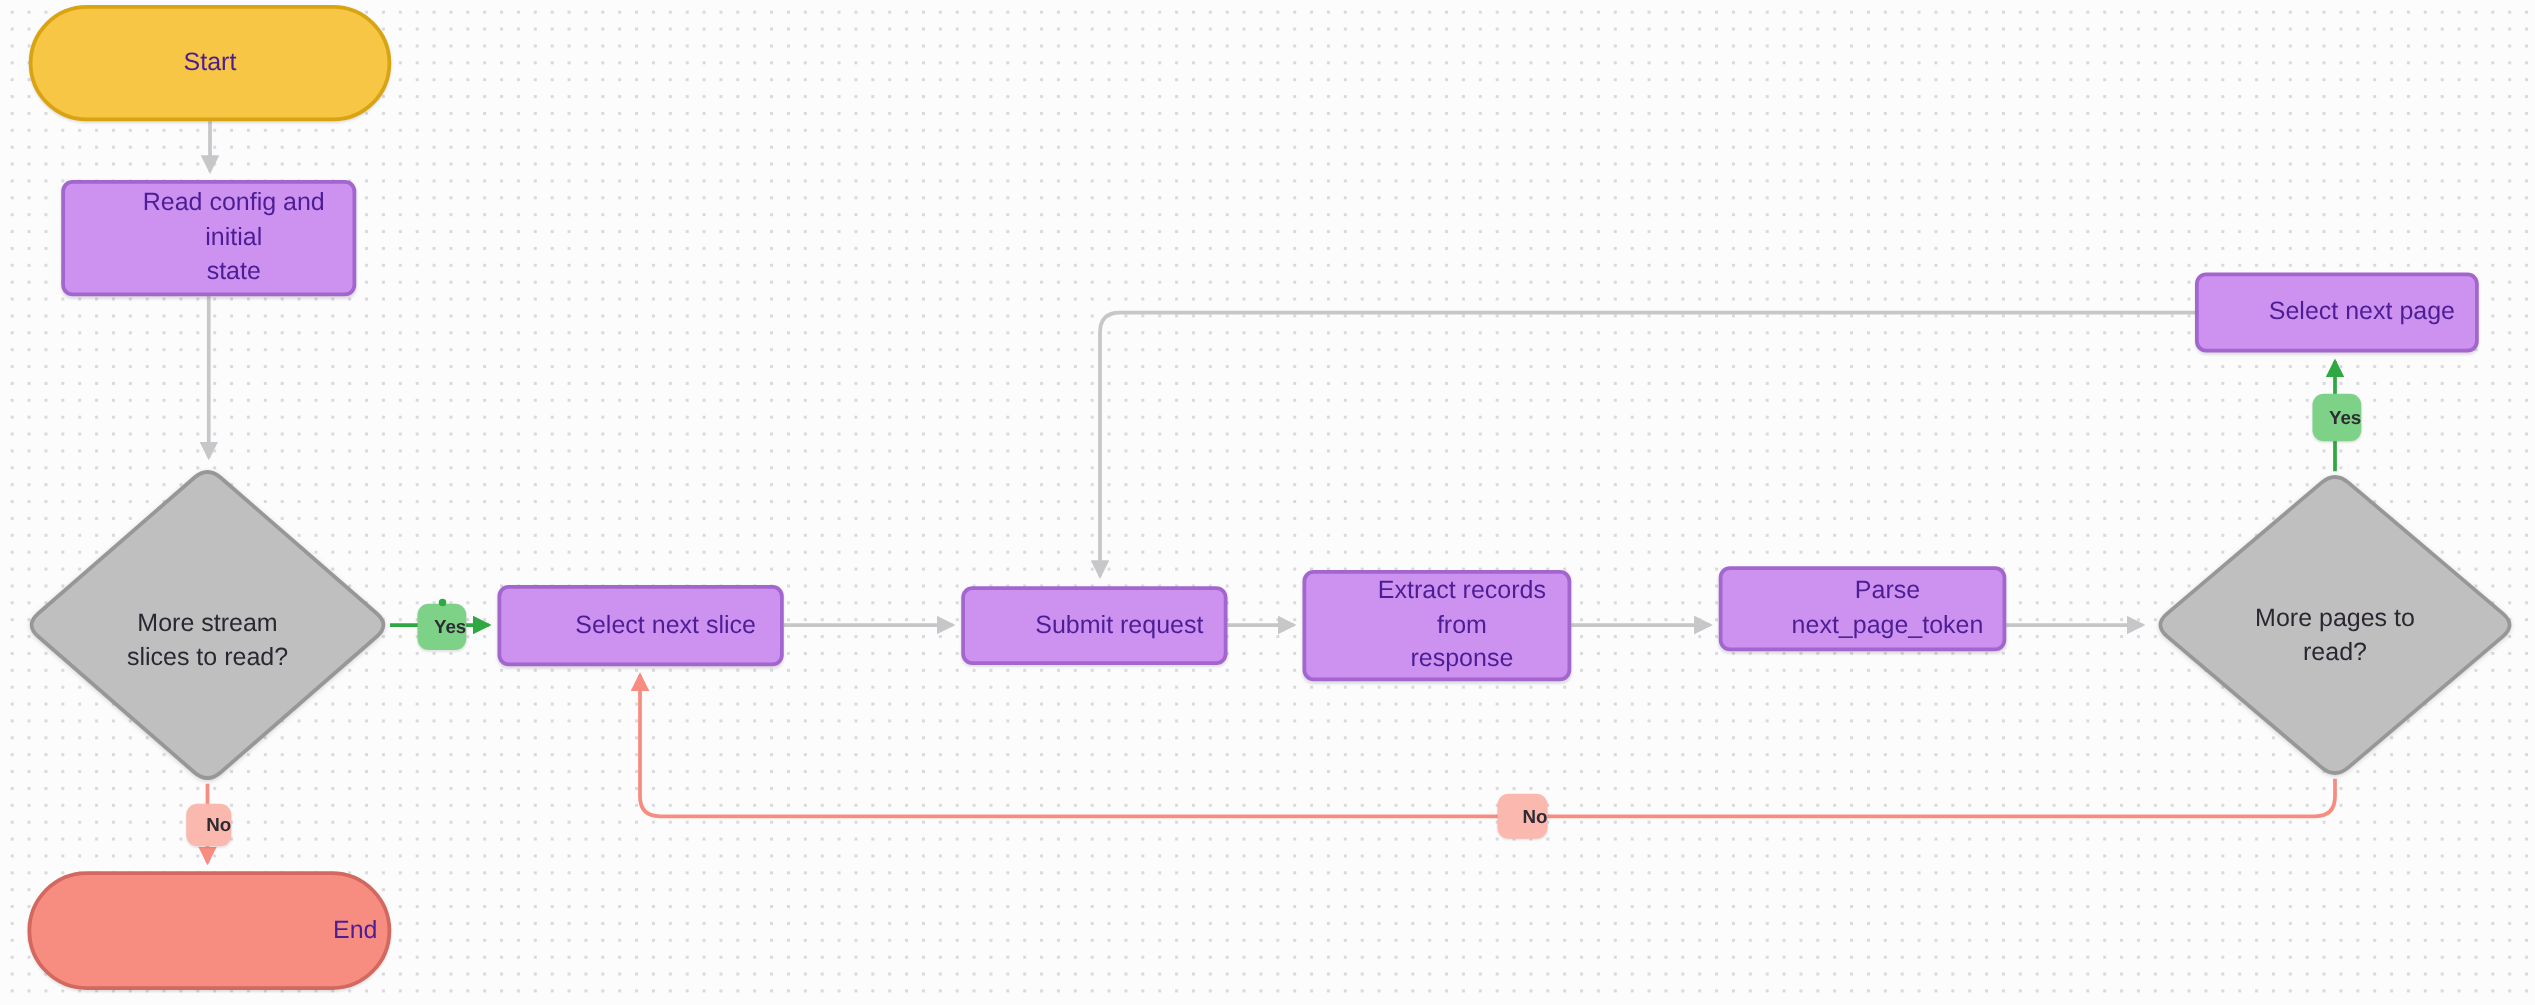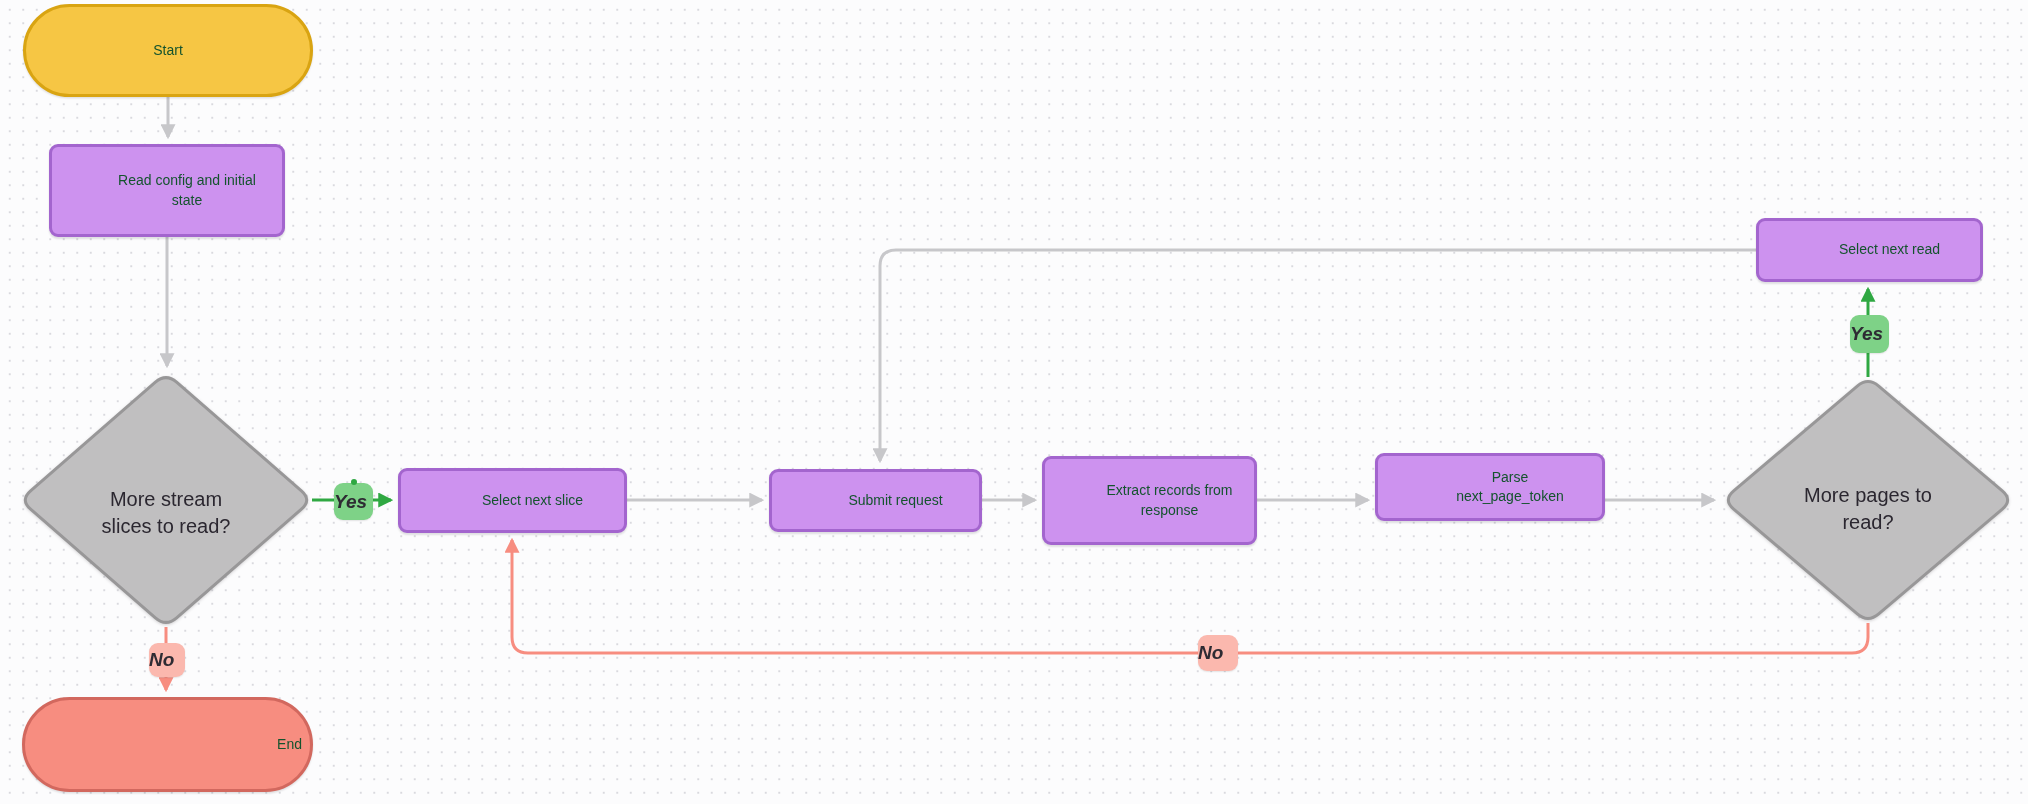--- a/index.html
+++ b/index.html
@@ -21,37 +21,37 @@
   .e-green { stroke: #2FA842; }
   .e-pink  { stroke: #F78D80; }
   .diamond {
     fill: #C0BFC0; stroke: #989798; stroke-width: 3;
     filter: drop-shadow(0 1.5px 1.5px rgba(20,16,24,0.18));
   }
   .node {
     position: absolute; box-sizing: border-box;
     display: flex; align-items: center; justify-content: center;
     text-align: center; border: 3px solid; border-radius: 9px;
-    font-size: 14px; font-weight: 500; color: #14532d;
+    font-size: 20px; font-weight: 500; color: #4c1d95;
     box-shadow: 0 1.5px 2px rgba(20,16,24,0.12);
   }
   .terminator { border-radius: 48px; }
   .start { background: #F6C644; border-color: #D9A412; }
   .endn  { background: #F78D80; border-color: #D2685E; }
   .proc  { background: #CD92EF; border-color: #A365CE; padding-left: 40px; }
   .lbl { white-space: pre-line; line-height: 1.38; padding: 0 8px; }
   .dlabel {
     position: absolute; text-align: center; font-size: 20px; font-weight: 500;
     color: #2B2730; line-height: 1.35; white-space: pre-line;
   }
   .badge {
     position: absolute; box-sizing: border-box;
-    display: flex; align-items: center; justify-content: flex-start;
-    font-size: 19px; font-weight: 600; color: #2E2B33;
-    border-radius: 9px; box-shadow: 0 1px 1.5px rgba(20,16,24,0.10); font-style: italic;
+    display: flex; align-items: center; justify-content: flex-end;
+    font-size: 15px; font-weight: 600; color: #2E2B33;
+    border-radius: 9px; box-shadow: 0 1px 1.5px rgba(20,16,24,0.10);
   }
   .badge.yes { background: #7ED287; }
   .badge.no  { background: #FBB8AE; }
   .anchor-dot {
     position: absolute; top: -4px; left: 50%; margin-left: -3px;
     width: 6px; height: 6px; border-radius: 50%; background: #2FA842;
   }
 </style>
 </head>
 <body>
@@ -110,21 +110,21 @@
     <span class="lbl">Extract records from
 response</span>
   </div>
 
   <div class="node proc" style="left:1375px; top:453px; width:230px; height:68px;">
     <span class="lbl">Parse
 next_page_token</span>
   </div>
 
   <div class="node proc" style="left:1756px; top:218px; width:227px; height:64px;">
-    <span class="lbl">Select next read</span>
+    <span class="lbl">Select next page</span>
   </div>
 
   <div class="node terminator endn" style="left:22px; top:697px; width:291px; height:95px;justify-content:flex-end;">
     <span class="lbl">End</span>
   </div>
 
   <div class="dlabel" style="left:86px; top:486px; width:160px;">More stream
 slices to read?</div>
   <div class="dlabel" style="left:1788px; top:482px; width:160px;">More pages to
 read?</div>

